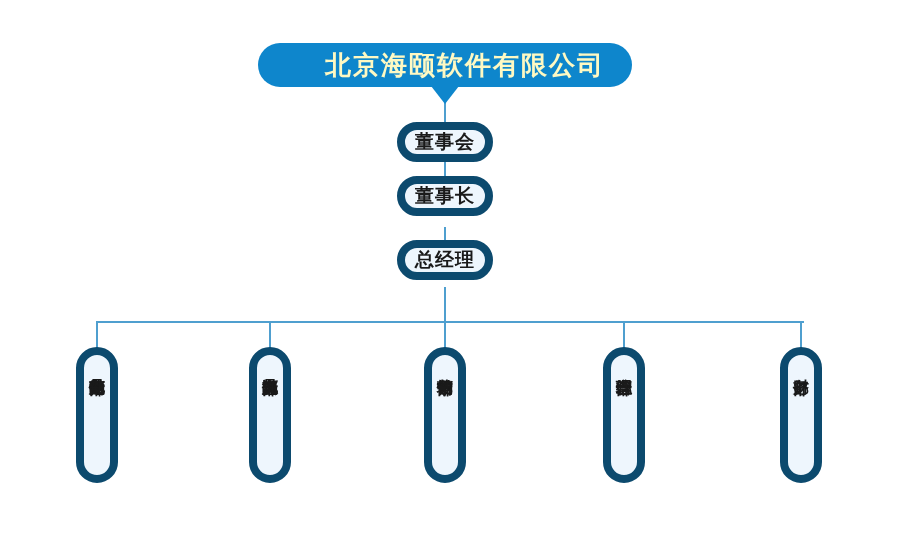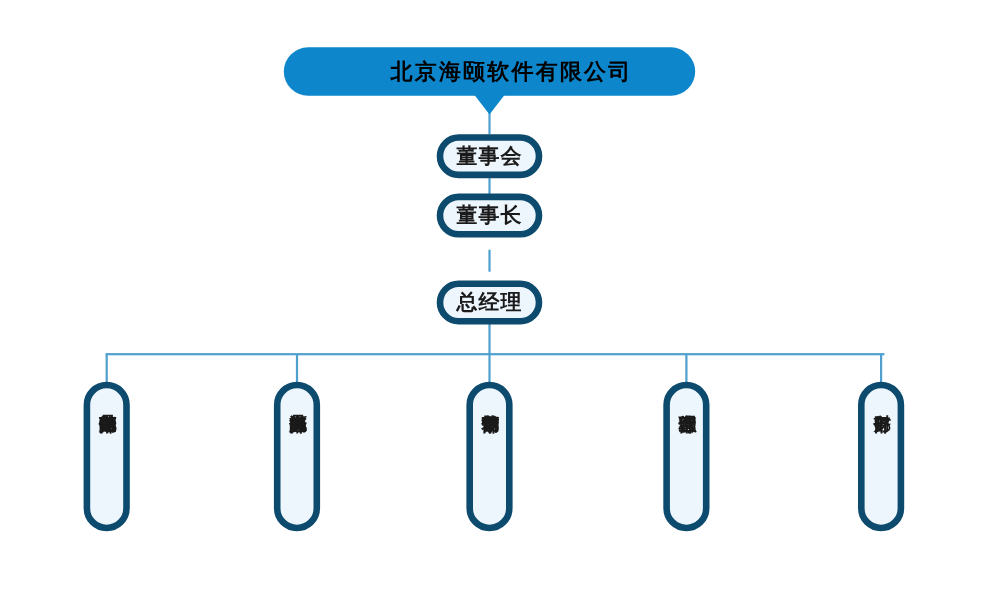--- a/index.html
+++ b/index.html
@@ -22,42 +22,42 @@
     top: 43px;
     width: 374px;
     height: 44px;
     background: #0e86cc;
     border-radius: 22px;
     display: flex;
     align-items: center;
     justify-content: center;
   }
   .root-node .label {
-    color: #000000;
-    font-size: 20px;
+    color: #fef9c3;
+    font-size: 26px;
     font-weight: bold;
     letter-spacing: 2px;
     white-space: nowrap;
     margin-left: 40px;
   }
   .root-tail {
     position: absolute;
     left: 431px;
     top: 86px;
     width: 0;
     height: 0;
     border-left: 14px solid transparent;
     border-right: 14px solid transparent;
     border-top: 18px solid #0e86cc;
   }
   
   .pill {
     position: absolute;
     background: #eef6fd;
-    border: 6px solid #0c4a6e;
+    border: 8px solid #0c4a6e;
     box-sizing: border-box;
   }
   .pill.chain {
     left: 397px;
     width: 96px;
     height: 40px;
     border-radius: 20px;
     display: flex;
     align-items: center;
     justify-content: center;
@@ -115,21 +115,21 @@
     <span class="label">北京海颐软件有限公司</span>
   </div>
   <div class="root-tail"></div>
 
   <div class="pill chain" style="top:122px">
     <span class="label">董事会</span>
   </div>
   <div class="pill chain" style="top:176px">
     <span class="label">董事长</span>
   </div>
-  <div class="pill chain" style="top:255px">
+  <div class="pill chain" style="top:240px">
     <span class="label">总经理</span>
   </div>
 
   <div class="pill dept" style="left:76px">
     <span class="label">电力营销产品部</span>
   </div>
   <div class="pill dept" style="left:249px">
     <span class="label">电力资源产品部</span>
   </div>
   <div class="pill dept" style="left:424px">

